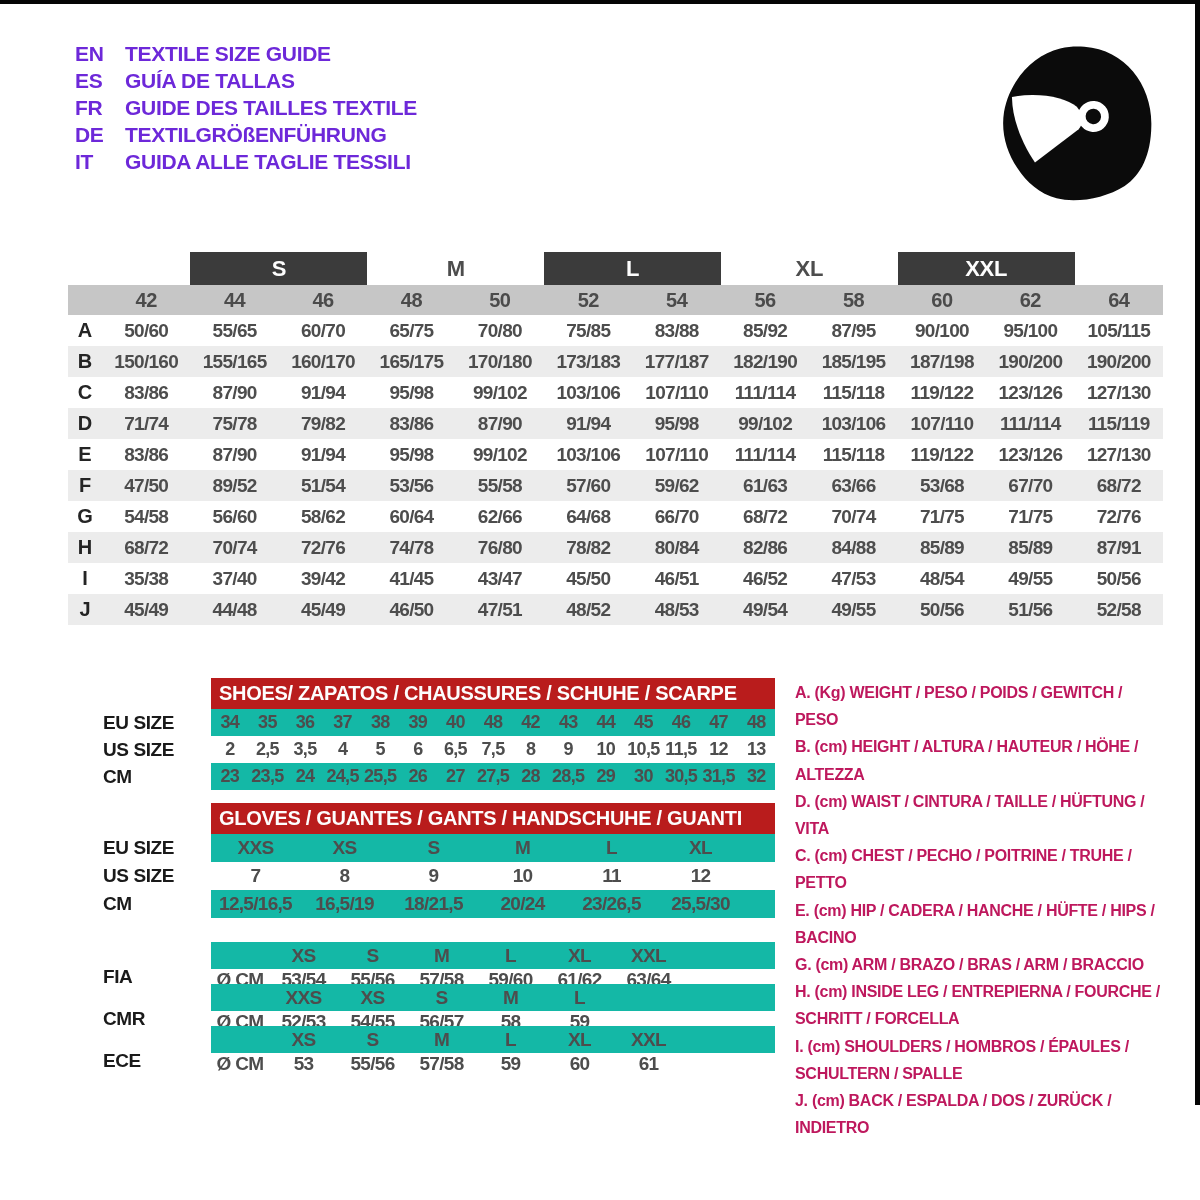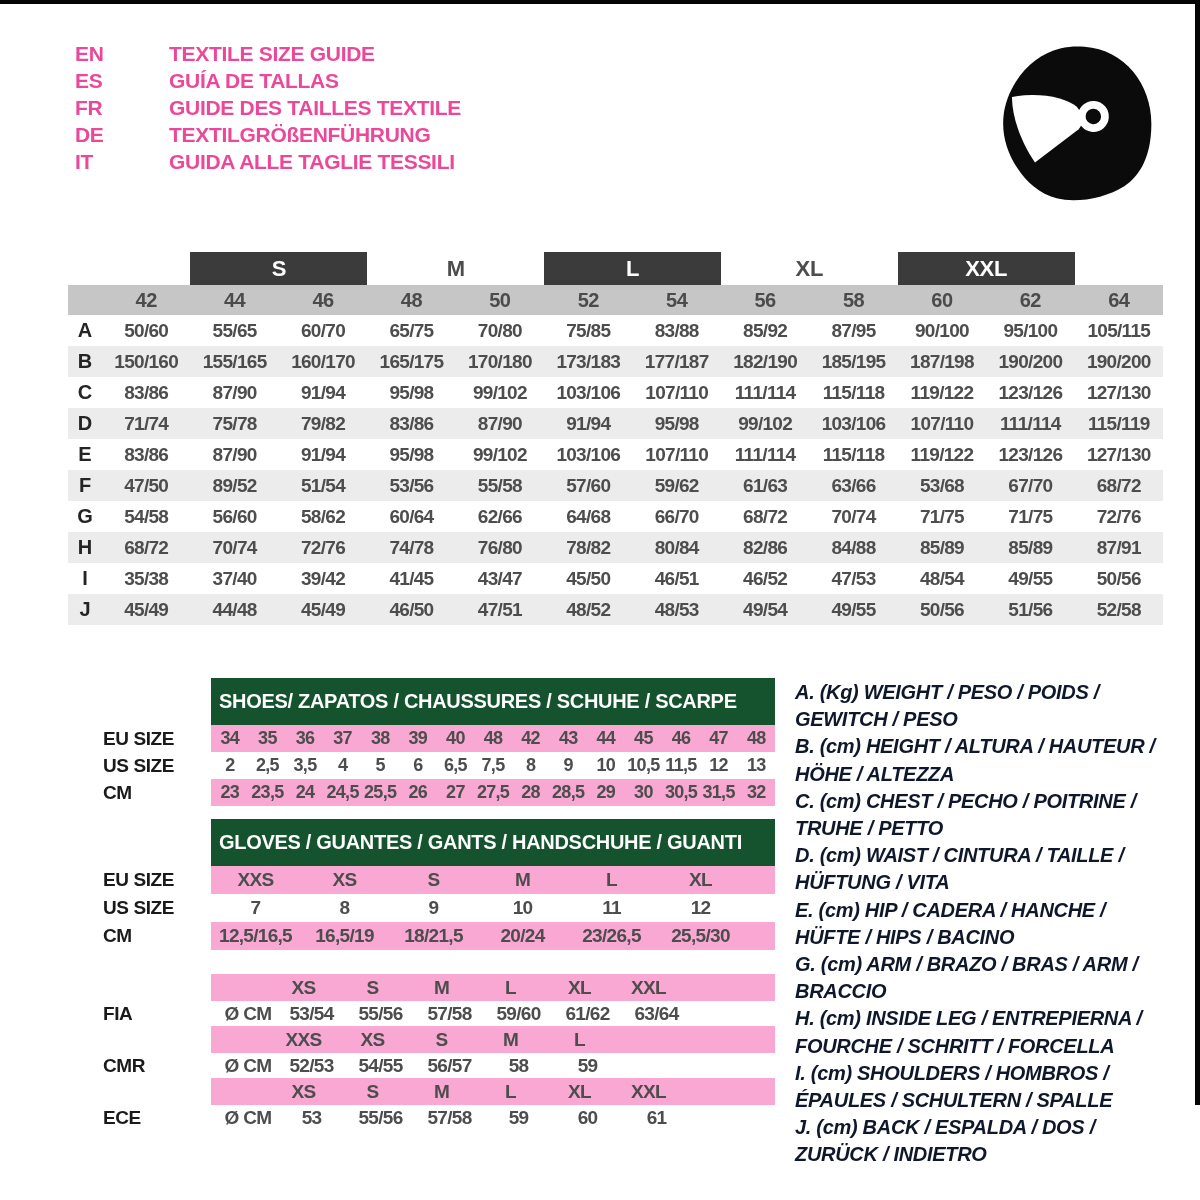--- a/index.html
+++ b/index.html
@@ -11,21 +11,21 @@
     -webkit-font-smoothing:antialiased;
   }
   .page { position:relative; width:1200px; height:1200px; overflow:hidden; background:#fff; }
 
   
   .edge-top   { position:absolute; top:0; left:0; width:1200px; height:4px; background:#050505; }
   .edge-right { position:absolute; top:0; right:0; width:5px; height:1105px; background:#050505; }
 
   
   .top { display:flex; justify-content:space-between; align-items:flex-start; padding:40px 38px 0 75px; height:212px; }
-  .lang-row { display:flex; font-size:21px; line-height:27px; color:#ec4899; letter-spacing:-0.3px;gap:44px; }
+  .lang-row { display:flex; font-size:21px; line-height:27px; color:#6d28d9; letter-spacing:-0.3px; }
   .lang-code { width:50px; flex:none; }
   .helmet-icon { width:176px; height:172px; flex:none; margin-top:-4px; }
 
   
   .main-table { margin:40px 37px 0 68px; width:1095px; }
   .grid13 { display:grid; grid-template-columns:34px repeat(12,1fr); }
   .size-groups { height:33px; }
   .sg { display:flex; align-items:center; justify-content:center; font-size:22px; color:#4d4d4d; letter-spacing:-0.3px; }
   .sg.boxed { background:#3b3b3b; color:#fdfdfd; }
   .num-row { height:30px; background:#c6c6c6; }
@@ -33,42 +33,42 @@
   .m-row { height:31px; }
   .m-rows .m-row:nth-child(even) { background:#ececec; }
   .m-row .letter { display:flex; align-items:center; justify-content:center; font-size:20px; color:#242424; }
   .m-row .val { display:flex; align-items:center; justify-content:center; font-size:19px; color:#4d4d4d; letter-spacing:-0.7px; font-stretch:condensed; }
 
   
   .bottom { display:flex; margin:53px 37px 0 68px; width:1095px; align-items:flex-start; }
   .bottom-left { width:707px; flex:none; }
   .srow { display:flex; }
   .slabel { width:115px; flex:none; display:flex; align-items:center; font-size:19px; color:#1a1a1a; letter-spacing:-0.4px; padding-left:7px;margin-left:28px; }
-  .sbar { flex:1; height:47px; background:#14532d; color:#fdfdfd; display:flex; align-items:center; padding-left:8px; font-size:20px; letter-spacing:-0.3px; white-space:nowrap; }
+  .sbar { flex:1; height:31px; background:#b91c1c; color:#fdfdfd; display:flex; align-items:center; padding-left:8px; font-size:20px; letter-spacing:-0.3px; white-space:nowrap; }
   .sband { flex:1; display:grid; }
-  .sband.gray { background:#f9a8d4; }
+  .sband.gray { background:#14b8a6; }
   .sband > div { display:flex; align-items:center; justify-content:center; font-size:19px; color:#4d4d4d; letter-spacing:-0.7px; font-stretch:condensed; white-space:nowrap; }
 
   .shoes .srow.data { height:27px; }
   .shoes .sband { grid-template-columns:repeat(15,1fr); }
   .shoes .sband > div { font-size:18px; }
 
   .gloves { margin-top:13px; }
   .gloves .srow.data { height:28px; }
   .gloves .sband { grid-template-columns:repeat(6,89px) 1fr; }
 
   .helmet-sec { margin-top:24px; }
   .helmet-sec .sband { grid-template-columns:58px repeat(6,69px) 1fr; }
   .hs-size-row { height:27px; }
-  .hs-data-row { height:25px;gap:8px; }
+  .hs-data-row { height:15px; }
   .helmet-sec .sband > div.unit { justify-content:center; }
 
   
   .legend { flex:1; padding-left:20px; padding-top:1px; }
-  .legend-item { font-size:20px; line-height:27.2px; color:#0f172a; letter-spacing:-0.3px;font-style:italic; }
+  .legend-item { font-size:16px; line-height:27.2px; color:#be185d; letter-spacing:-0.3px; }
 </style>
 </head>
 <body>
 
 <div class="page">
   <div class="edge-top"></div>
   <div class="edge-right"></div>
 
   <div class="top">
     <div class="langs">
@@ -473,22 +473,22 @@
                 <div>61</div>
               </div>
             </div>
           </div>
       </div>
 
     </div>
     <div class="legend">
         <div class="legend-item">A. (Kg) WEIGHT / PESO / POIDS / GEWITCH / PESO</div>
         <div class="legend-item">B. (cm) HEIGHT / ALTURA / HAUTEUR / HÖHE / ALTEZZA</div>
+        <div class="legend-item">D. (cm) WAIST / CINTURA / TAILLE / HÜFTUNG / VITA</div>
         <div class="legend-item">C. (cm) CHEST / PECHO / POITRINE / TRUHE / PETTO</div>
-        <div class="legend-item">D. (cm) WAIST / CINTURA / TAILLE / HÜFTUNG / VITA</div>
         <div class="legend-item">E. (cm) HIP / CADERA / HANCHE / HÜFTE / HIPS / BACINO</div>
         <div class="legend-item">G. (cm) ARM / BRAZO / BRAS / ARM / BRACCIO</div>
         <div class="legend-item">H. (cm) INSIDE LEG / ENTREPIERNA / FOURCHE / SCHRITT / FORCELLA</div>
         <div class="legend-item">I. (cm) SHOULDERS / HOMBROS / ÉPAULES / SCHULTERN / SPALLE</div>
         <div class="legend-item">J. (cm) BACK / ESPALDA / DOS / ZURÜCK / INDIETRO</div>
       </div>
   </div>
 </div>
 
 </body></html>

